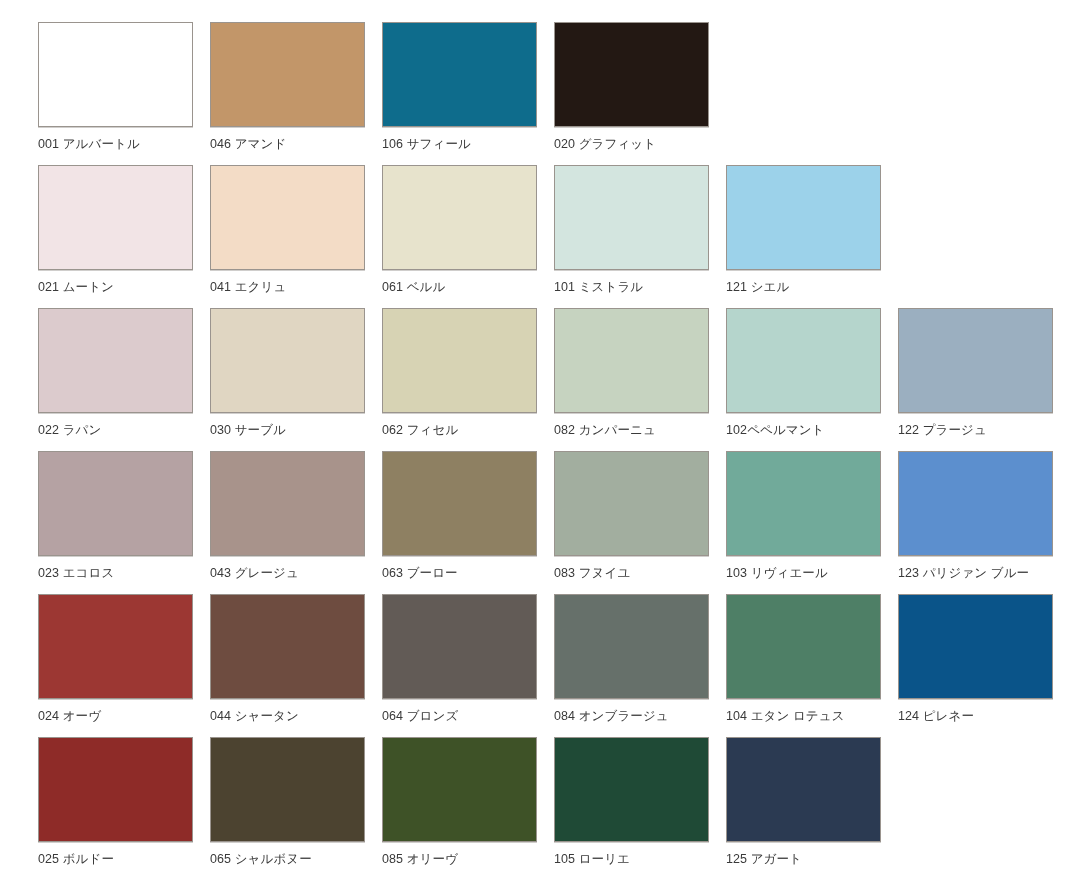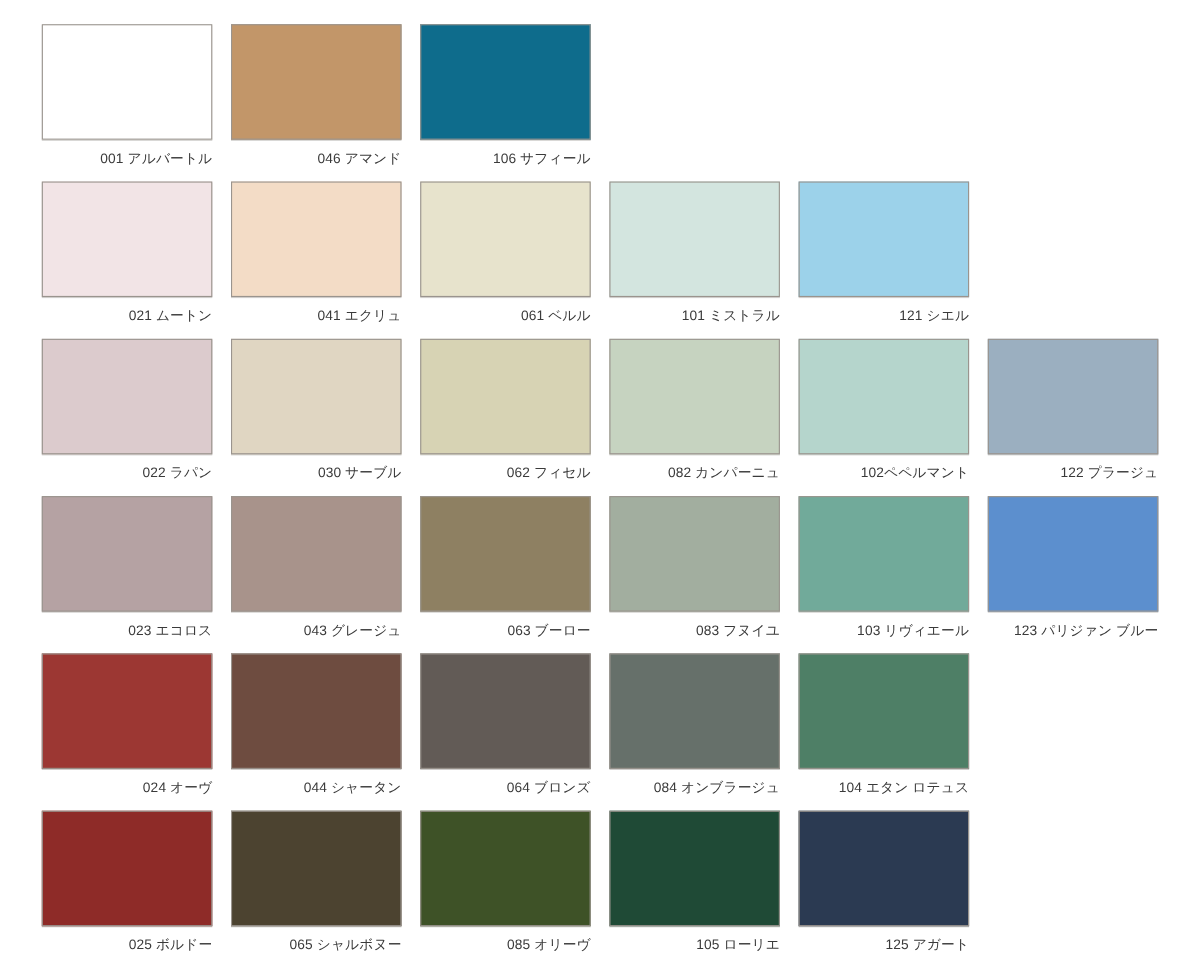--- a/index.html
+++ b/index.html
@@ -28,21 +28,21 @@
     height: 143px;
     padding-left: 38px;
     box-sizing: border-box;
   }
 
   .swatch-cell {
     width: 155px;
     margin-right: 17px;
     display: flex;
     flex-direction: column;
-    align-items: flex-end;
+    align-items: flex-start;
   }
 
   .swatch-chip {
     width: 155px;
     height: 105px;
     box-sizing: border-box;
     border: 1px solid #9a948e;
     box-shadow: 0 1px 0 rgba(120,115,110,0.35);
   }
 
@@ -66,20 +66,24 @@
         <div class="swatch-label">001 アルバートル</div>
       </div>
       <div class="swatch-cell">
         <div class="swatch-chip" style="background-color: rgb(194, 150, 105);"></div>
         <div class="swatch-label">046 アマンド</div>
       </div>
       <div class="swatch-cell">
         <div class="swatch-chip" style="background-color: rgb(14, 108, 140);"></div>
         <div class="swatch-label">106 サフィール</div>
       </div>
+      <div class="swatch-cell">
+        <div class="swatch-chip" style="background-color: rgb(35, 24, 19);"></div>
+        <div class="swatch-label">020 グラフィット</div>
+      </div>
     </div>
     <div class="swatch-row">
       <div class="swatch-cell">
         <div class="swatch-chip" style="background-color: rgb(242, 228, 230);"></div>
         <div class="swatch-label">021 ムートン</div>
       </div>
       <div class="swatch-cell">
         <div class="swatch-chip" style="background-color: rgb(243, 220, 198);"></div>
         <div class="swatch-label">041 エクリュ</div>
       </div>
@@ -162,20 +166,24 @@
         <div class="swatch-label">064 ブロンズ</div>
       </div>
       <div class="swatch-cell">
         <div class="swatch-chip" style="background-color: rgb(102, 112, 106);"></div>
         <div class="swatch-label">084 オンブラージュ</div>
       </div>
       <div class="swatch-cell">
         <div class="swatch-chip" style="background-color: rgb(78, 127, 102);"></div>
         <div class="swatch-label">104 エタン ロテュス</div>
       </div>
+      <div class="swatch-cell">
+        <div class="swatch-chip" style="background-color: rgb(10, 84, 137);"></div>
+        <div class="swatch-label">124 ピレネー</div>
+      </div>
     </div>
     <div class="swatch-row">
       <div class="swatch-cell">
         <div class="swatch-chip" style="background-color: rgb(142, 43, 40);"></div>
         <div class="swatch-label">025 ボルドー</div>
       </div>
       <div class="swatch-cell">
         <div class="swatch-chip" style="background-color: rgb(76, 67, 48);"></div>
         <div class="swatch-label">065 シャルボヌー</div>
       </div>

